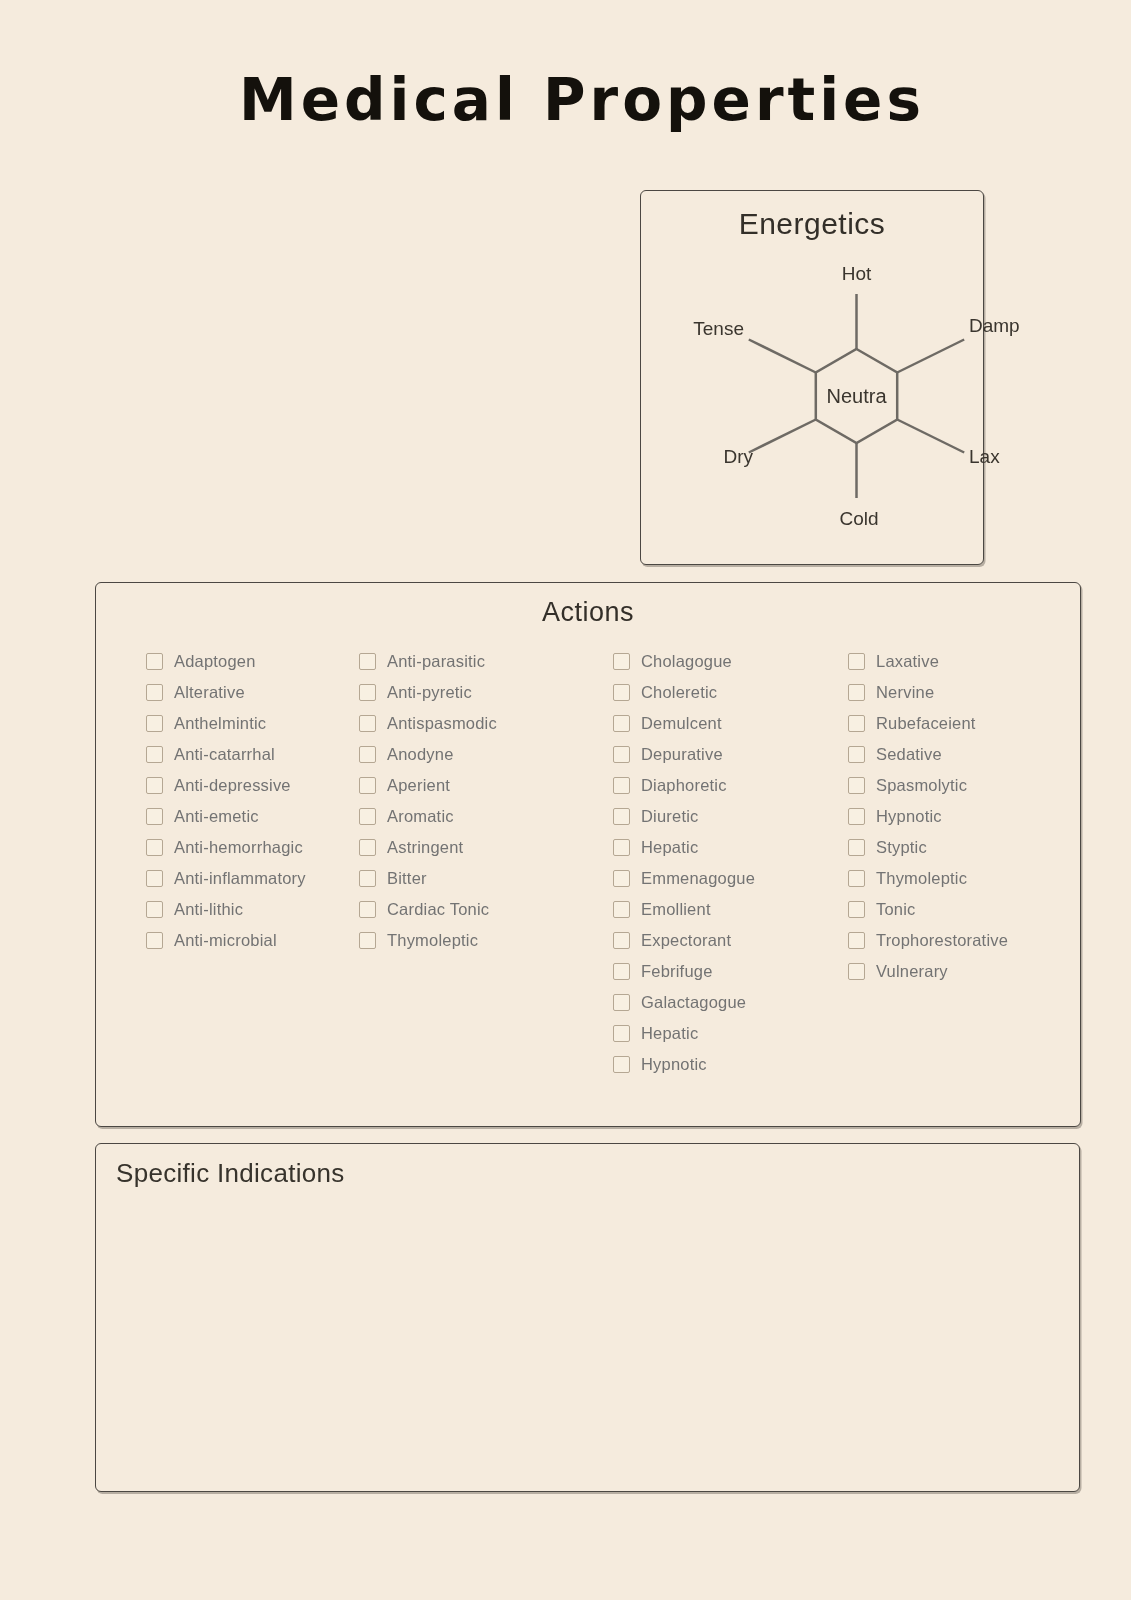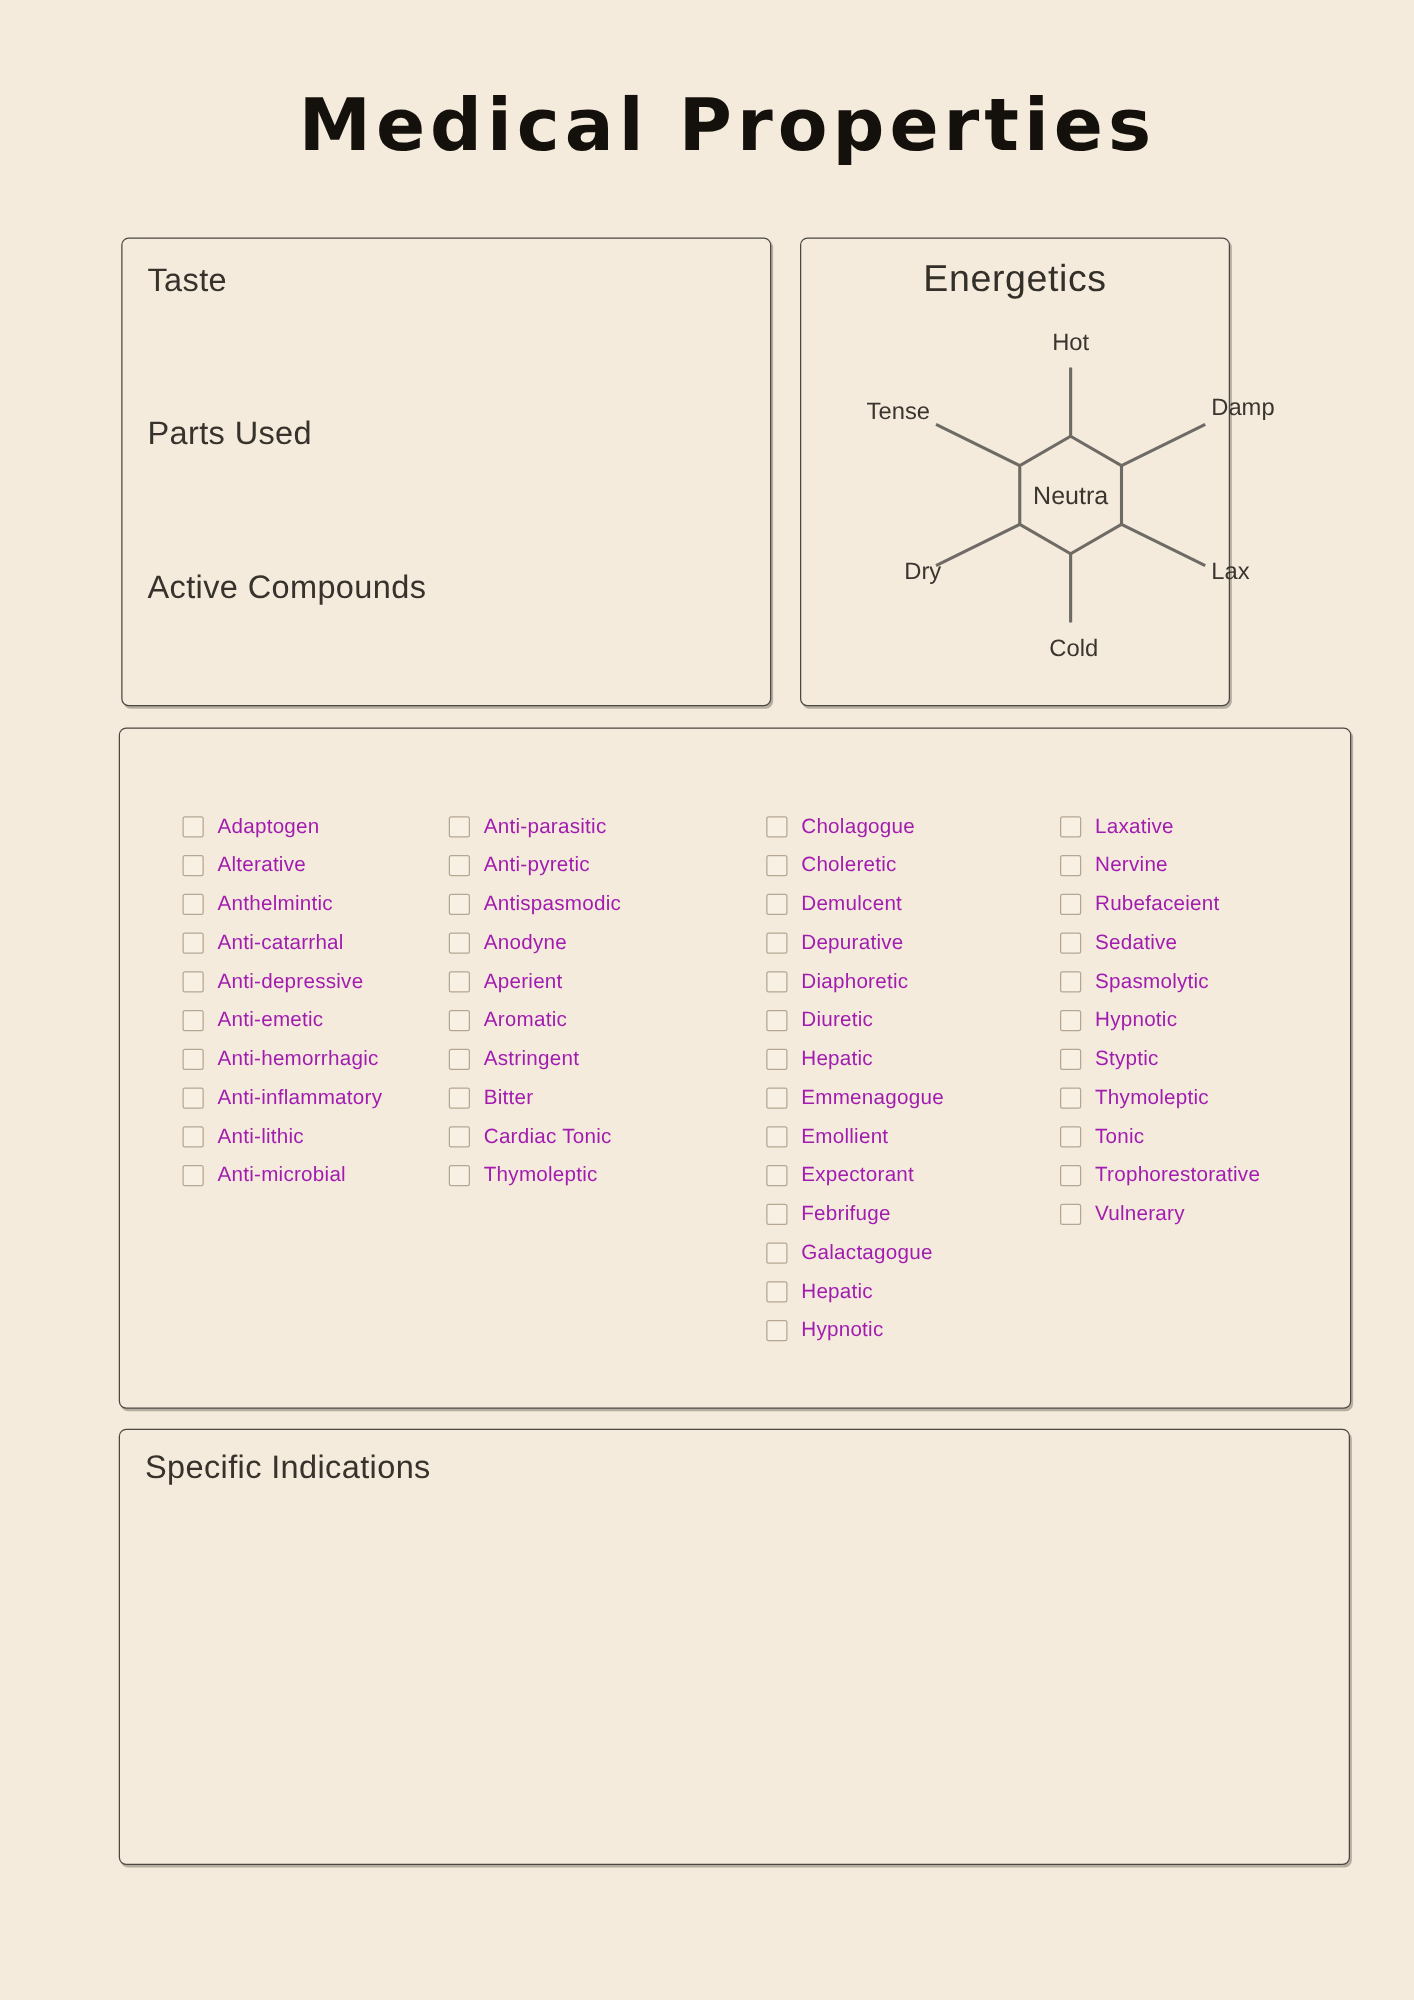--- a/index.html
+++ b/index.html
@@ -69,38 +69,33 @@
     cursor:pointer;
   }
   .chk{
     width:17px;height:17px;flex:0 0 17px;
     border:1px solid #b5a793;border-radius:2px;
     background:#f8f0e2;box-sizing:border-box;
   }
   .chk-label{
     margin-left:11px;
     font-size:16.5px;letter-spacing:.2px;
-    color:#a21caf;white-space:nowrap;
+    color:#737373;white-space:nowrap;
   }
 
   .indications-box{left:95px;top:1143px;width:985px;height:349px;}
   .indications-box .field-label{top:14px;}
 </style>
 </head>
 <body>
 
 <div class="page">
 
   <h1 class="main-title">Medical Properties</h1>
 
-  <section class="box profile-box">
-    <div class="field-label f0">Taste</div>
-    <div class="field-label f1">Parts Used</div>
-    <div class="field-label f2">Active Compounds</div>
-  </section>
 
   <section class="box energetics-box">
     <h2 class="box-title">Energetics</h2>
     <svg class="energetics-svg" width="431" height="320" viewBox="0 0 431 320">
       <g stroke="#6e6a64" stroke-width="2.5" fill="none">
         <polygon points="215.5,113 256.2,136.5 256.2,183.5 215.5,207 174.8,183.5 174.8,136.5"></polygon>
         <line x1="215.5" y1="113" x2="215.5" y2="58"></line>
         <line x1="215.5" y1="207" x2="215.5" y2="262"></line>
         <line x1="174.8" y1="136.5" x2="107.8" y2="103.5"></line>
         <line x1="256.2" y1="136.5" x2="323.2" y2="103.5"></line>
@@ -111,20 +106,21 @@
       <text x="103" y="99" text-anchor="end">Tense</text>
       <text x="328" y="96" text-anchor="start">Damp</text>
       <text x="112" y="227" text-anchor="end">Dry</text>
       <text x="328" y="227" text-anchor="start">Lax</text>
       <text x="218" y="289" text-anchor="middle">Cold</text>
       <text x="215.5" y="167" text-anchor="middle" class="center">Neutra</text>
     </svg>
   </section>
 
   <section class="box actions-box">
+    <h2 class="box-title">Actions</h2>
     <div class="chk-col c0">
         <label class="chk-row">
           <span class="chk"></span>
           <span class="chk-label">Adaptogen</span>
         </label>
         <label class="chk-row">
           <span class="chk"></span>
           <span class="chk-label">Alterative</span>
         </label>
         <label class="chk-row">

